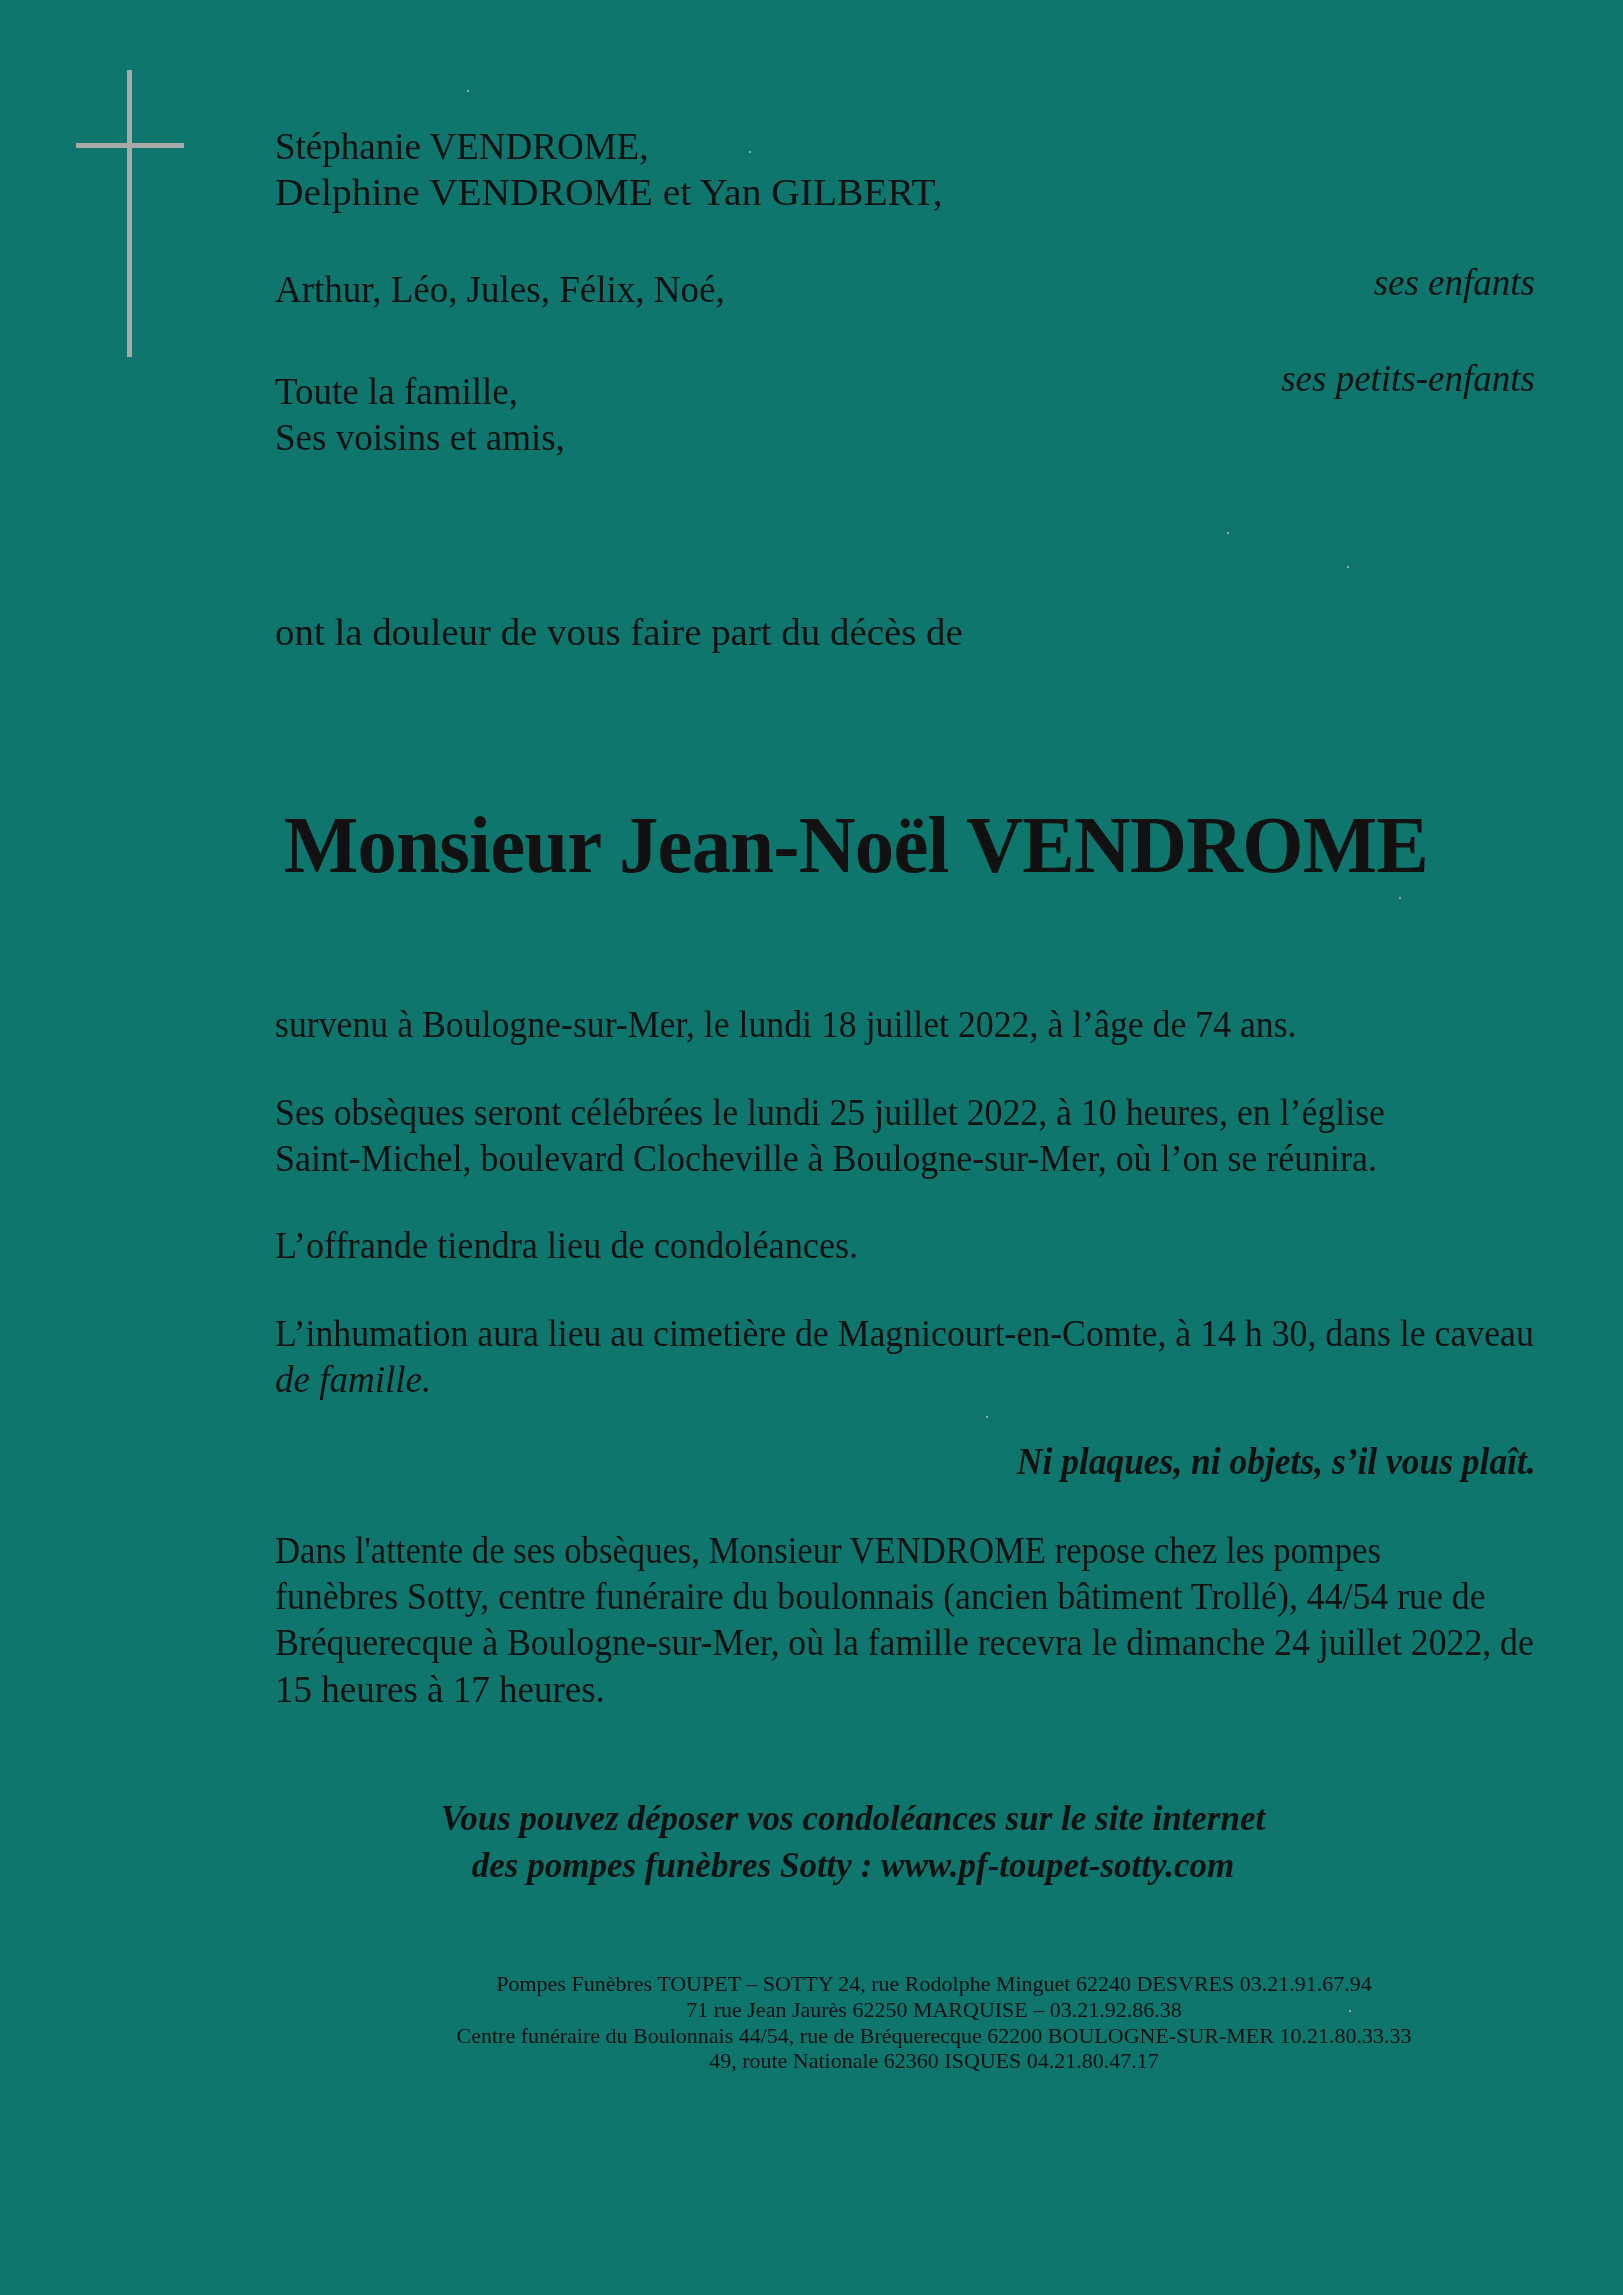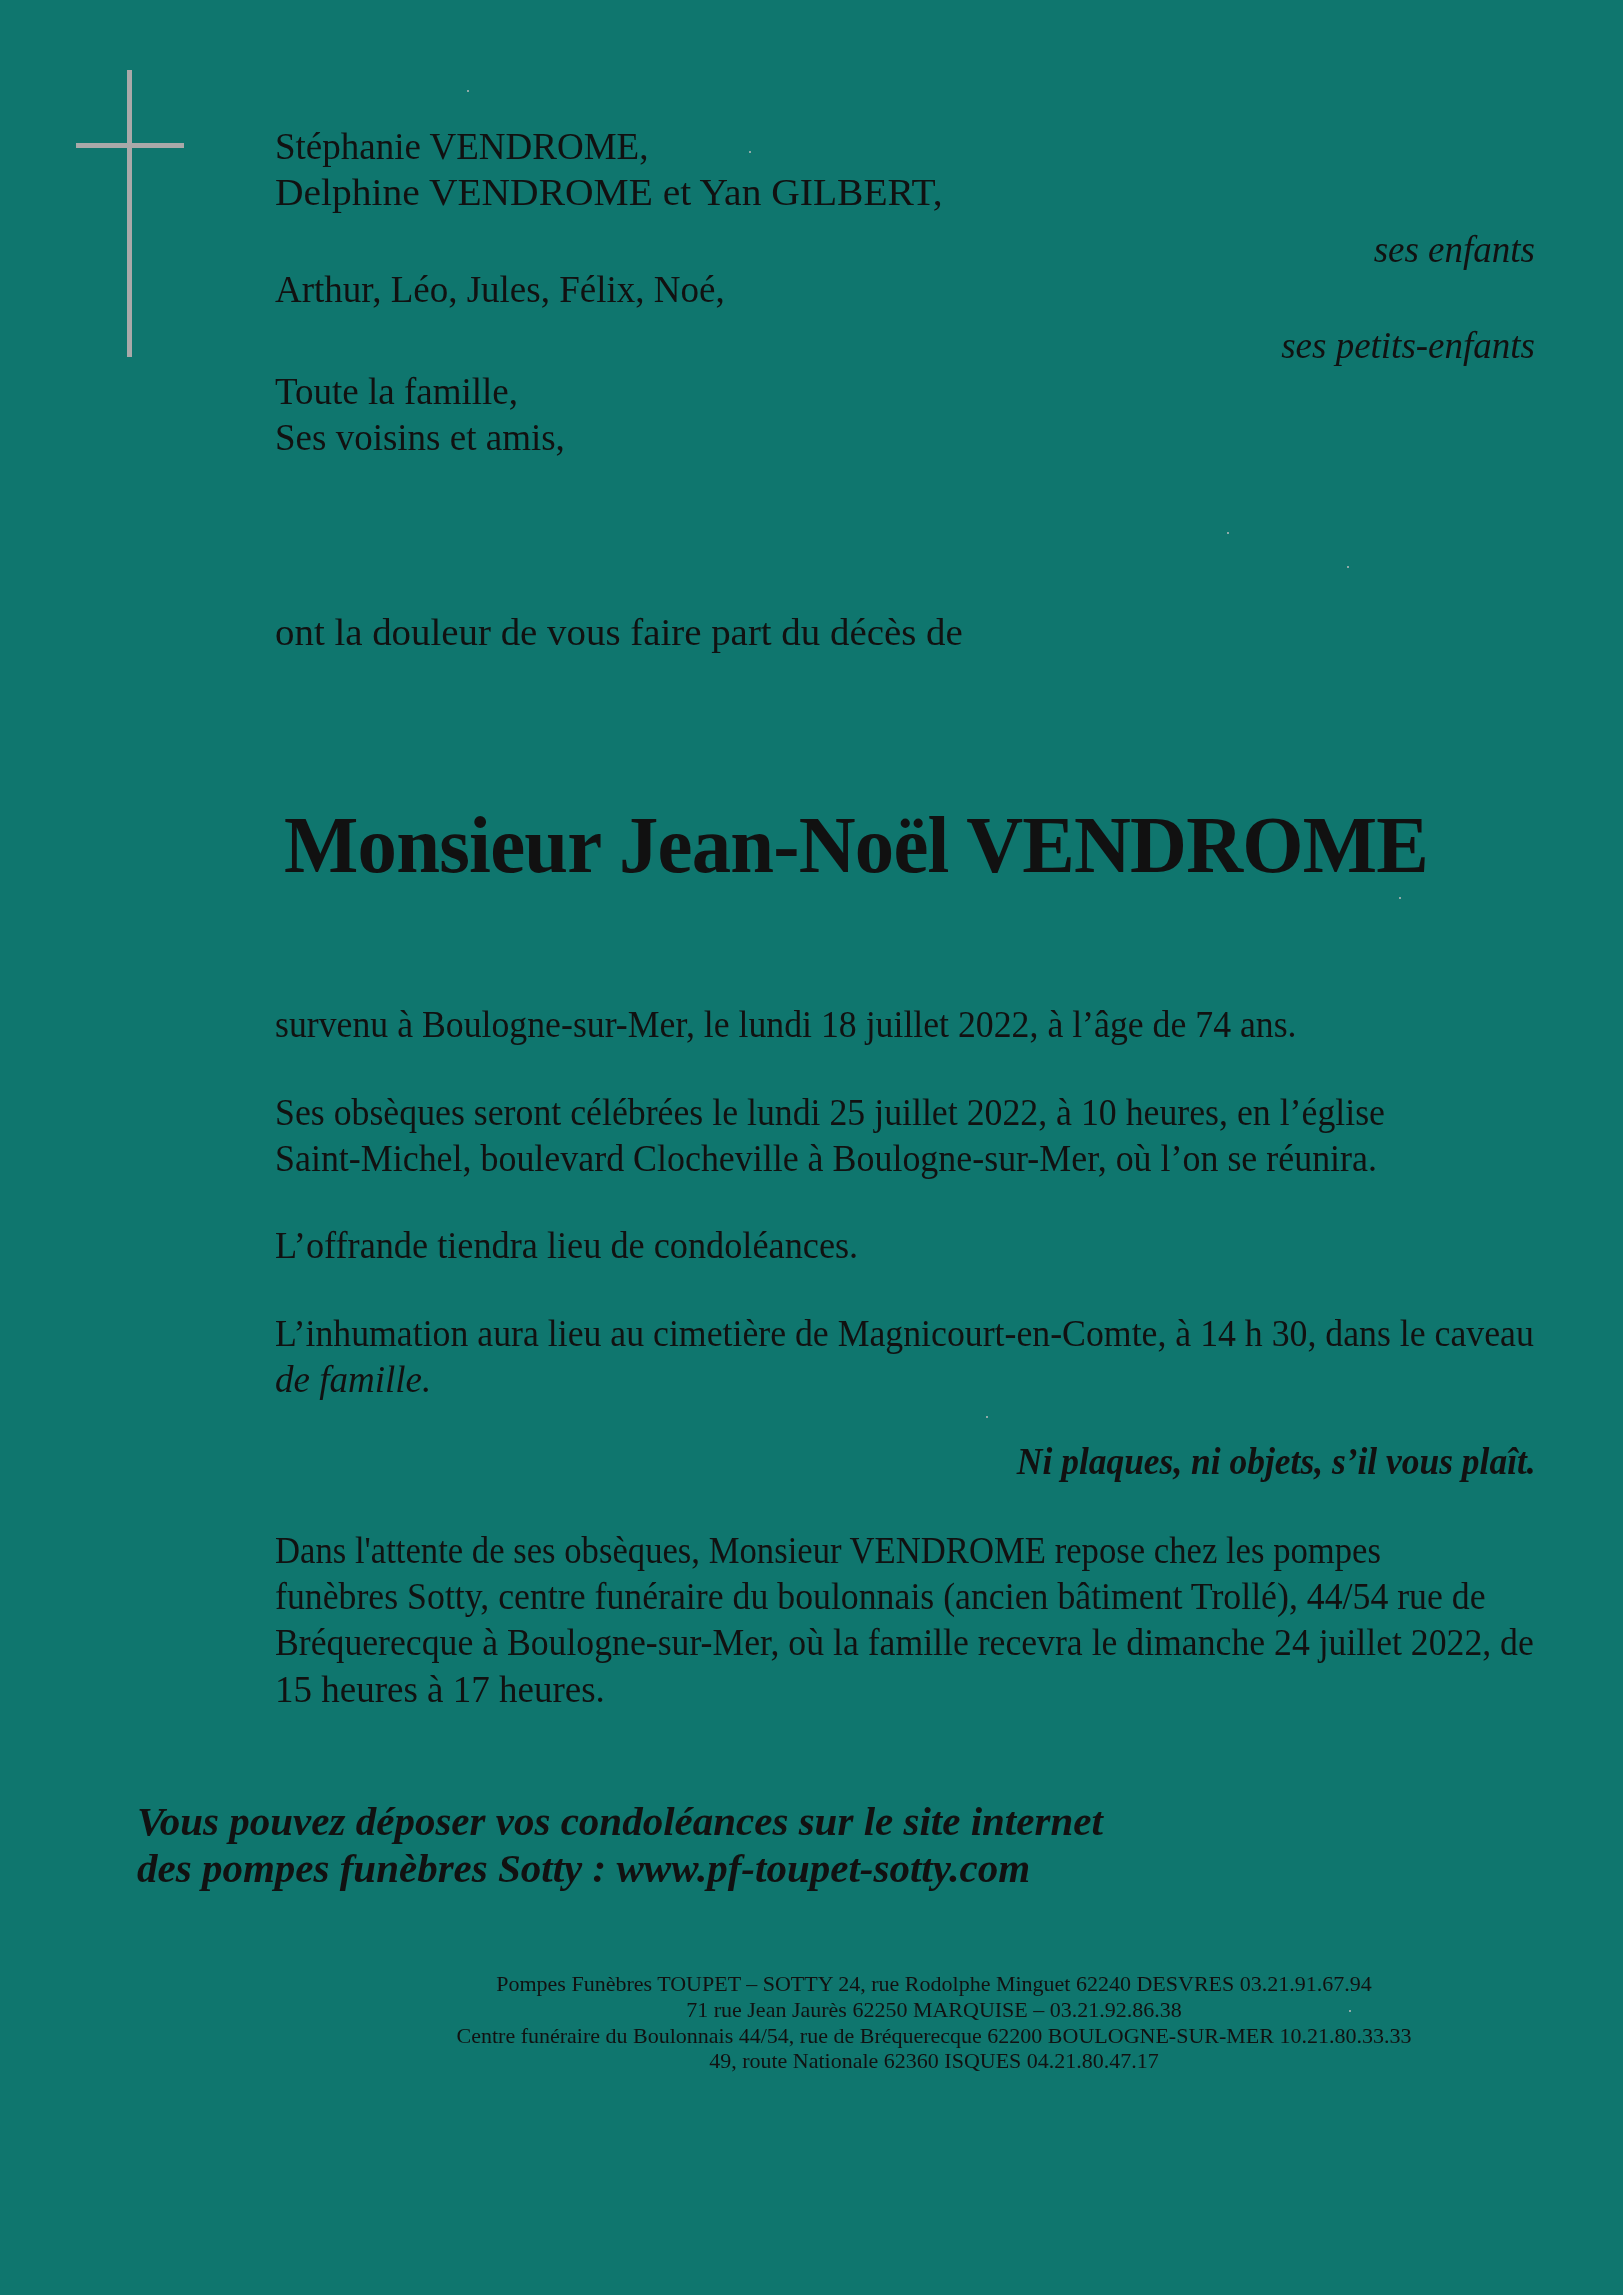--- a/index.html
+++ b/index.html
@@ -50,20 +50,21 @@
     left: 275px;
   }
   .right {
     position: absolute;
     right: 89px;
     white-space: nowrap;
     font-size: 37px;
     font-style: italic;
     line-height: 1;
     text-align: right;
+    margin-top: 33px;
   }
   .title {
     position: absolute;
     left: 275px;
     top: 805px;
     font-size: 80px;
     font-weight: bold;
     white-space: nowrap;
     line-height: 1;
     letter-spacing: -0.8px;
@@ -75,22 +76,22 @@
     font-size: 37px;
     font-weight: bold;
     font-style: italic;
     white-space: nowrap;
     line-height: 1;
   }
   .condol {
     position: absolute;
     left: 0;
     width: 1432px;
-    text-align: left;
-    font-size: 41px;
+    text-align: center;
+    font-size: 35px;
     font-weight: bold;
     font-style: italic;
     white-space: nowrap;
     line-height: 1;
   }
   .condol span { position: relative; left: 137px; }
   .footer {
     position: absolute;
     left: 0;
     width: 1624px;

